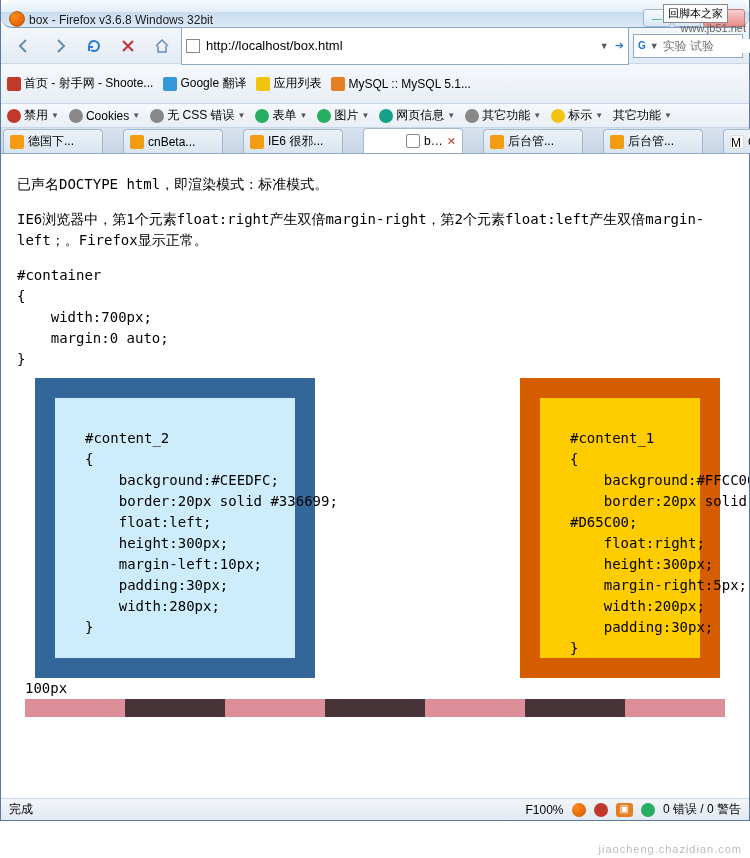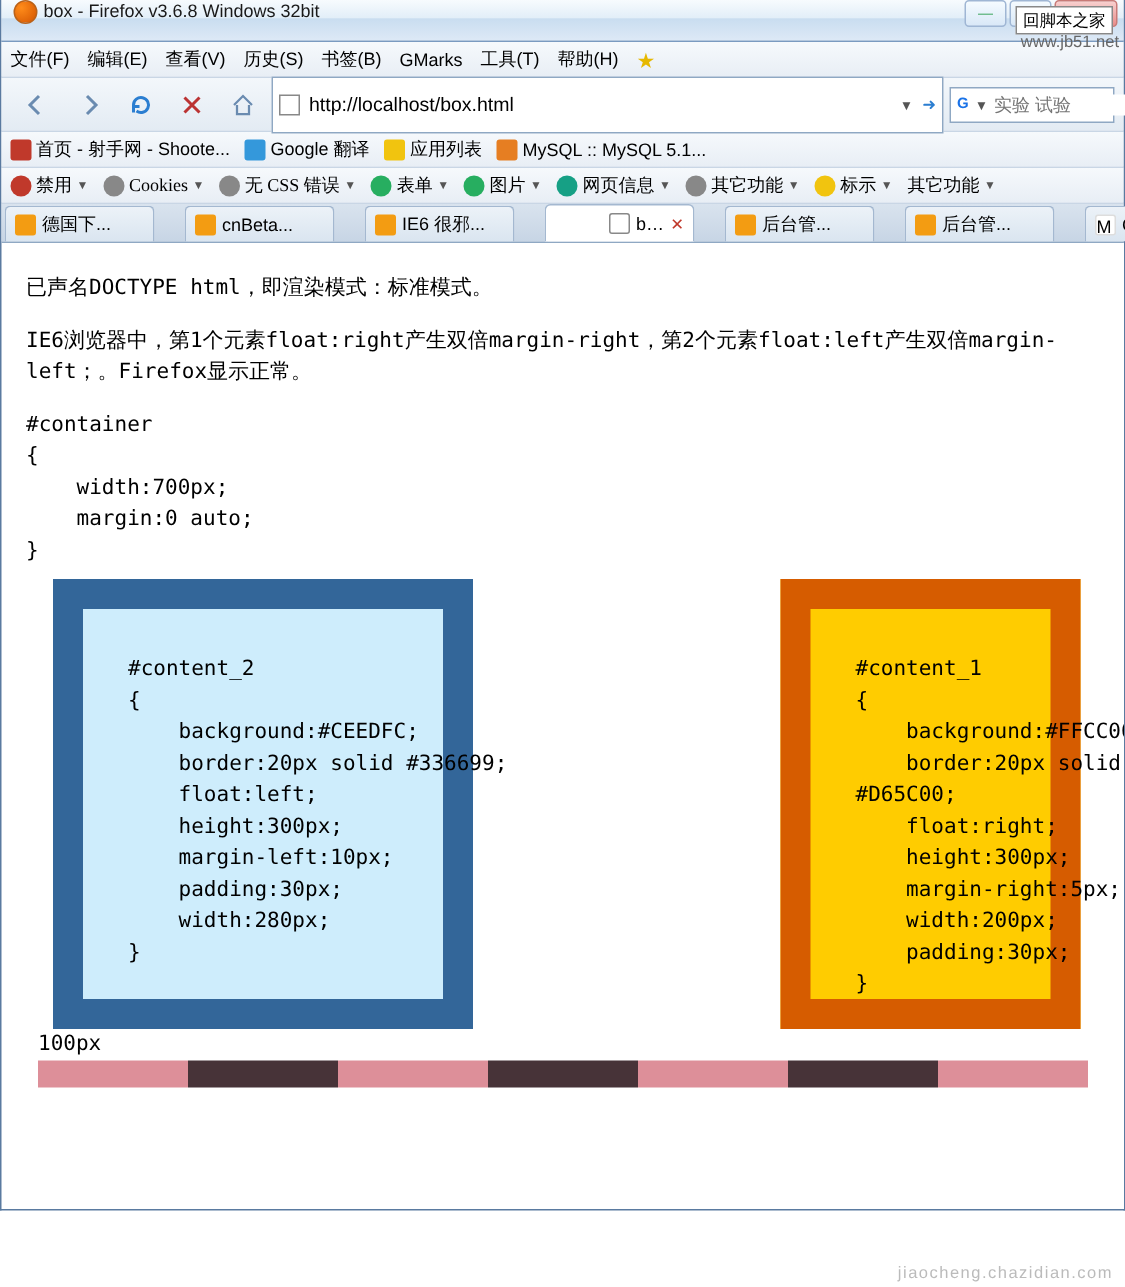--- a/index.html
+++ b/index.html
@@ -1,24 +1,24 @@
 <!DOCTYPE html>
 <html><head>
 <meta charset="utf-8">
 <style>
 * { box-sizing: border-box; margin: 0; padding: 0; }
 body { font-family: "Microsoft YaHei", Tahoma, Arial, sans-serif; font-size: 12px; background: #fff; width: 750px; height: 858px; overflow: hidden; position: relative; }
 .window-chrome { border: 1px solid #5a7aa0; border-top: none; }
-.titlebar { height: 28px; background: linear-gradient(#f7fbfe, #e2eef8 45%, #c9ddf0 46%, #dde9f6); display: flex; align-items: flex-start; padding: 0 4px; border-bottom: 1px solid #7a9ac0; }
+.titlebar { height: 28px; background: linear-gradient(#f7fbfe, #e2eef8 45%, #c9ddf0 46%, #dde9f6); display: flex; align-items: flex-end; padding: 0 4px; border-bottom: 1px solid #7a9ac0; border-radius: 11px; }
 .titlebar .ff-icon { width: 16px; height: 16px; margin: 0 4px; border-radius: 50%; background: radial-gradient(circle at 30% 30%, #ff8c1a, #d35400); border: 1px solid #b9621a; position: relative; }
 .titlebar .title-text { flex: 1; color: #1a1a1a; font-size: 12px; }
 .win-btns { display: flex; gap: 2px; }
 .win-btn { width: 28px; height: 18px; border: 1px solid #9fb6d4; border-radius: 3px; background: linear-gradient(#f5fbff,#d9e8f7); display: flex; align-items: center; justify-content: center; font-size: 10px; color: #4a6; cursor: pointer; }
 .win-btn.close { width: 42px; background: linear-gradient(#f8d0cf,#e98c89); color: #7a1512; border-color: #c87a77; }
-.badge-box { position: absolute; right: 8px; top: 4px; border: 1px solid #888; padding: 1px 4px; font-size: 11px; background: #fff; }
+.badge-box { position: absolute; right: 22px; top: 4px; border: 1px solid #888; padding: 1px 4px; font-size: 11px; background: #fff; }
 .sub-url { position: absolute; right: 4px; top: 22px; font-size: 11px; color: #666; }
 
 .menubar { height: 24px; background: linear-gradient(#f6f9fc,#e8eef5); display: flex; align-items: center; padding: 0 6px; gap: 12px; border-bottom: 1px solid #c9d6e5; }
 .menubar .menu-item { color: #000; cursor: pointer; }
 .menubar .star { color: #e6b800; font-size: 14px; }
 
 .navbar { height: 36px; background: linear-gradient(#f3f7fb,#e3ebf3); display: flex; align-items: center; padding: 0 6px; gap: 4px; border-bottom: 1px solid #c9d6e5; }
 .nav-btn { width: 30px; height: 30px; border-radius: 5px; display: flex; align-items: center; justify-content: center; color: #6a8bb0; border: 1px solid transparent; cursor: pointer; }
 .nav-btn svg { width: 16px; height: 16px; }
 .nav-back { width: 34px; height: 30px; }
@@ -27,30 +27,30 @@
 .home { color: #6a8bb0; }
 .url-box { flex: 1; height: 38px; border: 1px solid #8fa8c3; background: #fff; display: flex; align-items: center; padding: 0 4px; gap: 6px; }
 .url-box .page-icon { width: 14px; height: 14px; border: 1px solid #888; background: #fff; position: relative; }
 .url-box input { flex: 1; border: none; outline: none; font-size: 13px; color: #000; }
 .url-box .dd, .search-box .dd { color: #555; font-size: 9px; cursor: pointer; }
 .url-box .goto { color: #2b7ed1; font-size: 11px; cursor: pointer; }
 .search-box { width: 110px; height: 24px; border: 1px solid #8fa8c3; background: #fff; display: flex; align-items: center; padding: 0 4px; gap: 4px; }
 .g-ico { width: 14px; height: 14px; background: #fff; position: relative; font-family: Arial; font-weight: bold; font-size: 10px; color: #1a73e8; text-align: center; line-height: 14px; }
 .search-box input { flex: 1; border: none; outline: none; font-size: 12px; color: #777; }
 
-.bookbar { height: 24px; background: linear-gradient(#f6f9fc,#e8eef5); display: flex; align-items: center; padding: 0 6px; gap: 10px; border-bottom: 1px solid #c9d6e5; font-size: 12px; overflow: hidden; }
+.bookbar { height: 40px; background: linear-gradient(#f6f9fc,#e8eef5); display: flex; align-items: center; padding: 0 6px; gap: 10px; border-bottom: 1px solid #c9d6e5; font-size: 12px; overflow: hidden; }
 .bookbar .bm { display: flex; align-items: center; gap: 3px; cursor: pointer; color: #000; white-space: nowrap; }
 .bm .ic { width: 14px; height: 14px; border-radius: 2px; flex-shrink: 0; }
 .bm .ic.red { background: #c0392b; }
 .bm .ic.blue { background: #3498db; }
 .bm .ic.folder { background: #f1c40f; }
 .bm .ic.db { background: #e67e22; }
 
 .devbar { height: 24px; background: linear-gradient(#f6f9fc,#e8eef5); display: flex; align-items: center; padding: 0 6px; gap: 10px; border-bottom: 1px solid #c9d6e5; font-size: 12px; overflow: hidden; }
-.devbar .dm { display: flex; align-items: center; gap: 3px; cursor: pointer; white-space: nowrap; font-family: Liberation Serif, serif; }
+.devbar .dm { display: flex; align-items: center; gap: 3px; cursor: pointer; white-space: nowrap; }
 .dm .di { width: 14px; height: 14px; border-radius: 7px; flex-shrink: 0; }
 .di.red { background: #c0392b; }
 .di.gray { background: #888; }
 .di.green { background: #27ae60; }
 .di.info { background: #16a085; }
 .di.yellow { background: #f1c40f; }
 .devbar .dd { font-size: 8px; color: #555; }
 
 .tabbar { height: 26px; background: linear-gradient(#d9e3ee,#c7d5e5); display: flex; align-items: flex-end; padding: 0 2px; border-bottom: 1px solid #8fa8c3; gap: 21px; }
 .tab { height: 24px; min-width: 100px; max-width: 104px; background: linear-gradient(#ecf2f8,#dae5f0); border: 1px solid #a4b8d0; border-bottom: none; border-radius: 4px 4px 0 0; margin-right: -1px; display: flex; align-items: center; padding: 0 6px; gap: 4px; font-size: 12px; cursor: pointer; overflow: hidden; }
@@ -94,31 +94,20 @@
     <span class="title-text">box - Firefox v3.6.8 Windows 32bit</span>
     <div class="win-btns">
       <div class="win-btn">—</div>
       <div class="win-btn">☐</div>
       <div class="win-btn close">✕</div>
     </div>
     <div class="badge-box">回脚本之家</div>
     <div class="sub-url">www.jb51.net</div>
   </div>
 
-  <div class="menubar">
-    <span class="menu-item">文件(F)</span>
-    <span class="menu-item">编辑(E)</span>
-    <span class="menu-item">查看(V)</span>
-    <span class="menu-item">历史(S)</span>
-    <span class="menu-item">书签(B)</span>
-    <span class="menu-item">GMarks</span>
-    <span class="menu-item">工具(T)</span>
-    <span class="menu-item">帮助(H)</span>
-    <span class="star">★</span>
-  </div>
 
   <div class="navbar">
     <div class="nav-btn nav-back">
         <svg viewBox="0 0 16 16">
           <path d="M10 2 L4 8 L10 14" fill="none" stroke="currentColor" stroke-width="2"></path>
         </svg>
       </div>
     <div class="nav-btn">
         <svg viewBox="0 0 16 16">
           <path d="M6 2 L12 8 L6 14" fill="none" stroke="currentColor" stroke-width="2"></path>
@@ -290,14 +279,24 @@
         <div class="seg dark" style="width:100px"></div>
         <div class="seg pink" style="width:100px"></div>
         <div class="seg dark" style="width:100px"></div>
         <div class="seg pink" style="width:100px"></div>
         <div class="seg dark" style="width:100px"></div>
         <div class="seg pink" style="width:100px"></div>
       </div>
     </div>
   </div>
 
+  <div class="statusbar">
+    <span>完成</span>
+    <span class="sp"></span>
+    <span>F100%</span>
+    <span class="st-ico ff"></span>
+    <span class="st-ico red"></span>
+    <span class="st-ico pill">▣</span>
+    <span class="st-ico green"></span>
+    <span>0 错误 / 0 警告</span>
+  </div>
 </div>
 <div class="watermark">jiaocheng.chazidian.com</div>
 
 </body></html>

